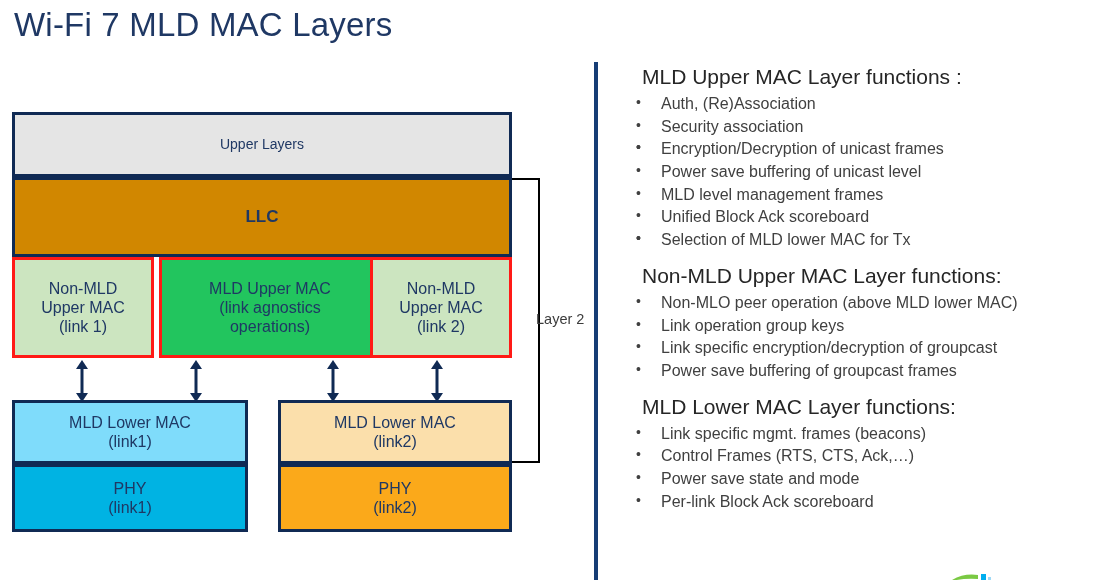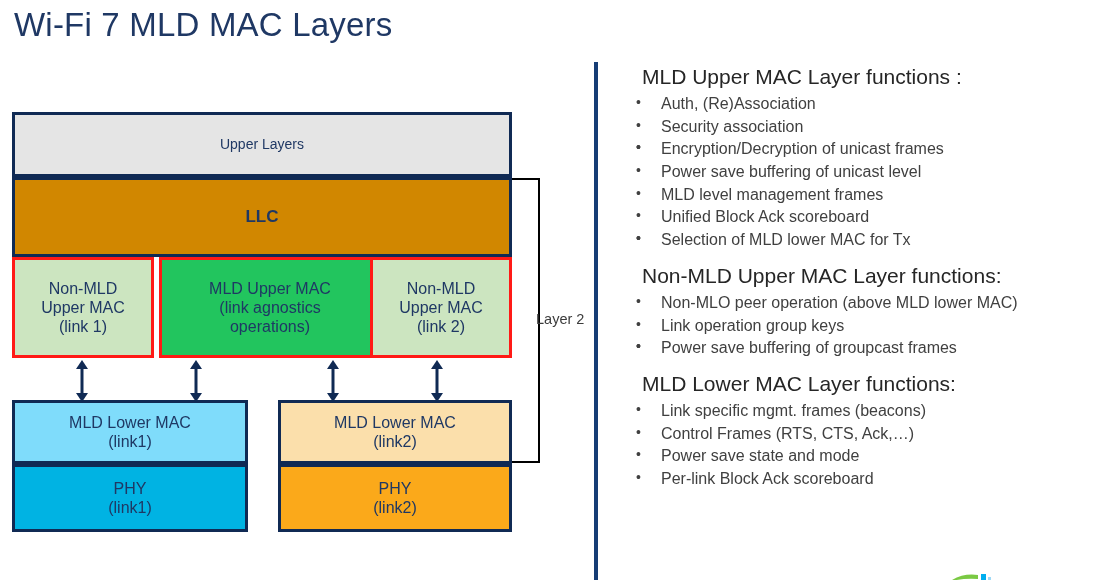--- a/index.html
+++ b/index.html
@@ -271,21 +271,21 @@
     <li><span class="bullet-dot">•</span><span>MLD level management frames</span></li>
     <li><span class="bullet-dot">•</span><span>Unified Block Ack scoreboard</span></li>
     <li><span class="bullet-dot">•</span></li>
     <li><span class="bullet-dot">•</span><span>Selection of MLD lower MAC for Tx</span></li>
   </ul>
 
   <div class="sect-heading spaced">Non-MLD Upper MAC Layer functions:</div>
   <ul class="bullets">
     <li><span class="bullet-dot">•</span><span>Non-MLO peer operation (above MLD lower MAC)</span></li>
     <li><span class="bullet-dot">•</span><span>Link operation group keys</span></li>
-    <li><span class="bullet-dot">•</span></li>
+    <li><span class="bullet-dot">•</span><span>Link specific encryption/decryption of groupcast</span></li>
     <li><span class="bullet-dot">•</span><span>Power save buffering of groupcast frames</span></li>
   </ul>
 
   <div class="sect-heading spaced">MLD Lower MAC Layer functions:</div>
   <ul class="bullets">
     <li><span class="bullet-dot">•</span><span>Link specific mgmt. frames (beacons)</span></li>
     <li><span class="bullet-dot">•</span><span>Control Frames (RTS, CTS, Ack,…)</span></li>
     <li><span class="bullet-dot">•</span><span>Power save state and mode</span></li>
     <li><span class="bullet-dot">•</span><span>Per-link Block Ack scoreboard</span></li>
   </ul>

